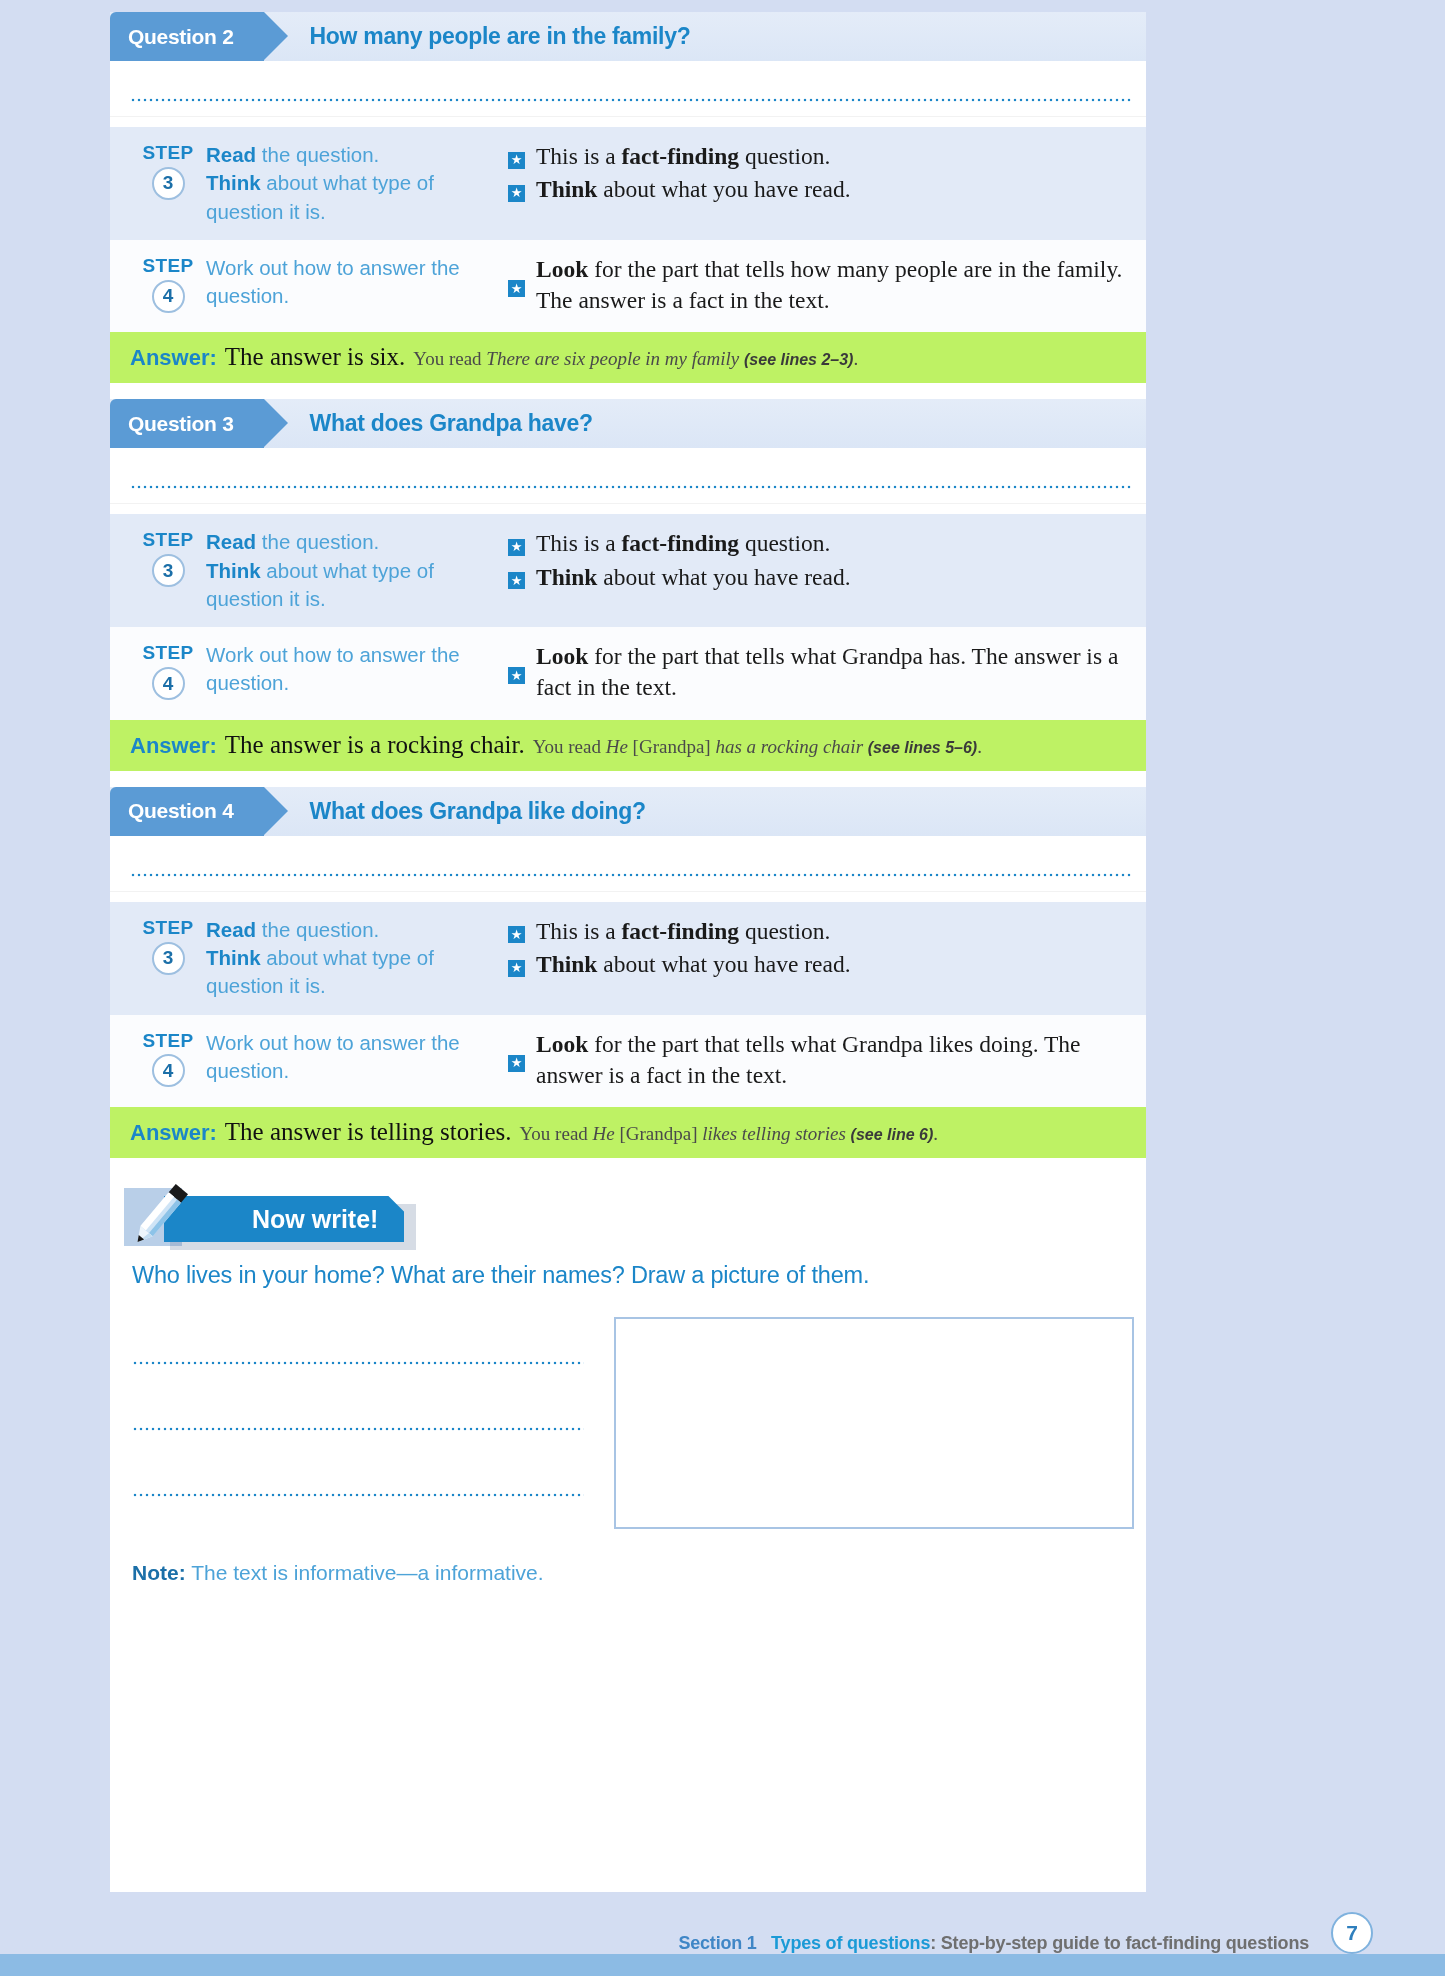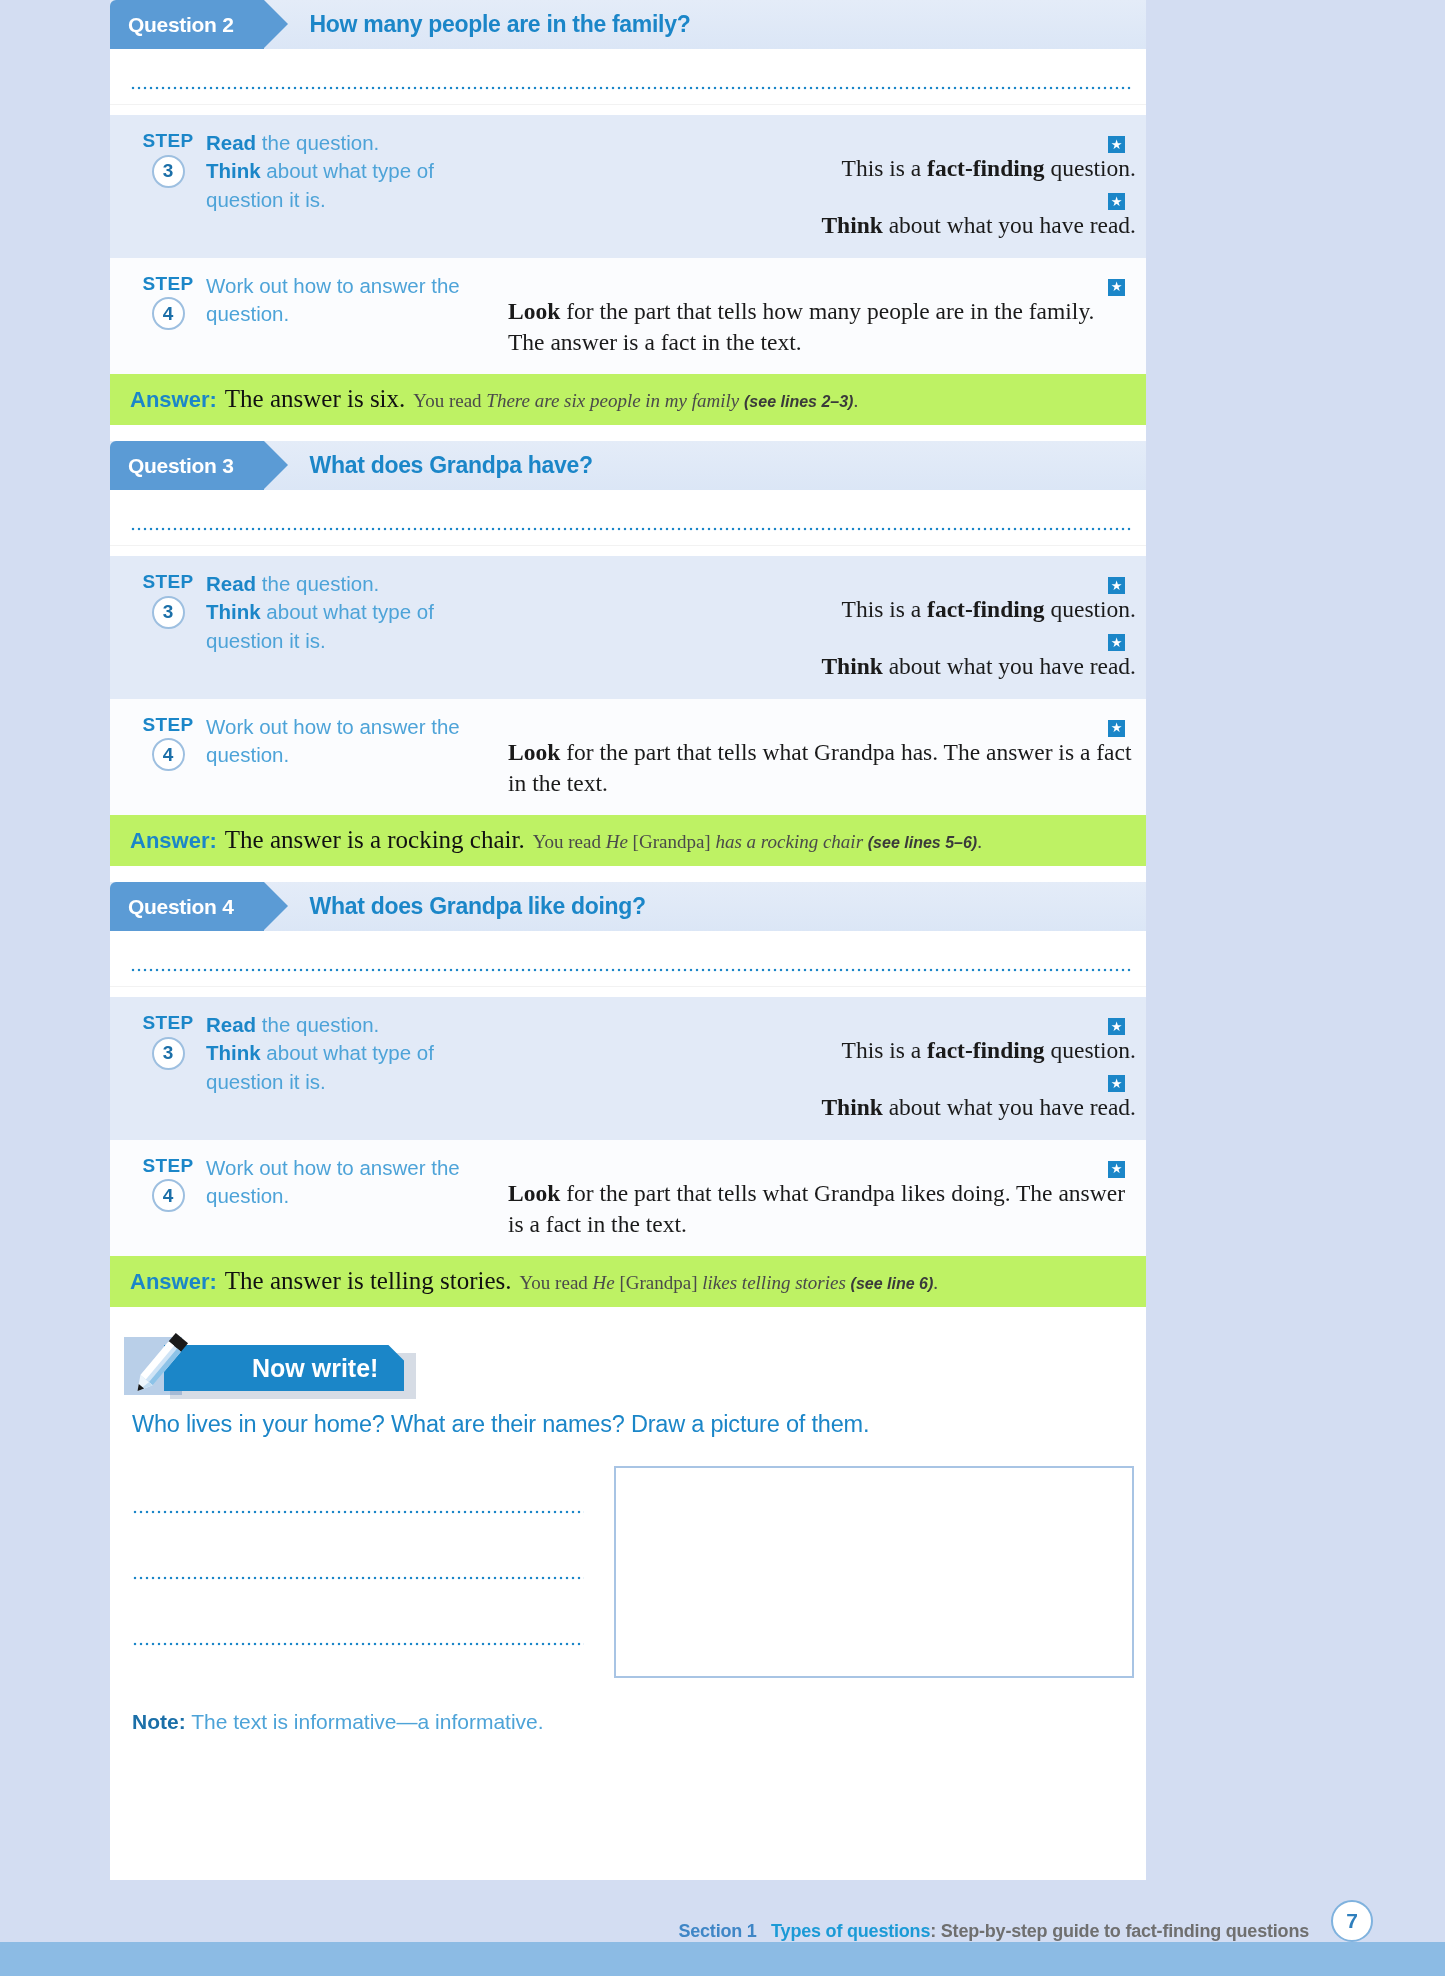--- a/index.html
+++ b/index.html
@@ -12,21 +12,21 @@
   body {
     background:#d3ddf2;
     font-family:"Liberation Sans", sans-serif;
     position:relative;
     overflow:hidden;
   }
 
   
   .page {
     position:absolute;
-    left:0; top:0;
+    left:0; top:12px;
     width:1445px;
     height:1488px;
     background:#d3ddf2;
   }
 
   .card {
     position:absolute;
     left:110px;
     top:0;
     width:1036px;
@@ -139,27 +139,26 @@
     padding-right:10px;
   }
   .stepmid b { color:#1b86c8; font-weight:bold; }
 
   .stepright {
     flex:1 1 auto;
     padding-left:10px;
   }
   .bullet {
     display:flex;
-    align-items:flex-end;
+    align-items:center;
     font-family:"Liberation Serif", serif;
     font-size:23.5px;
     color:#1a1a1a;
     line-height:1.33;
     margin-bottom:2px;
-    flex-direction:column;
   }
   .star {
     flex:0 0 17px;
     width:17px; height:17px;
     background:#1b86c8;
     margin:7px 11px 0 0;
     position:relative;
   }
   .star::after{
     content:"★";

